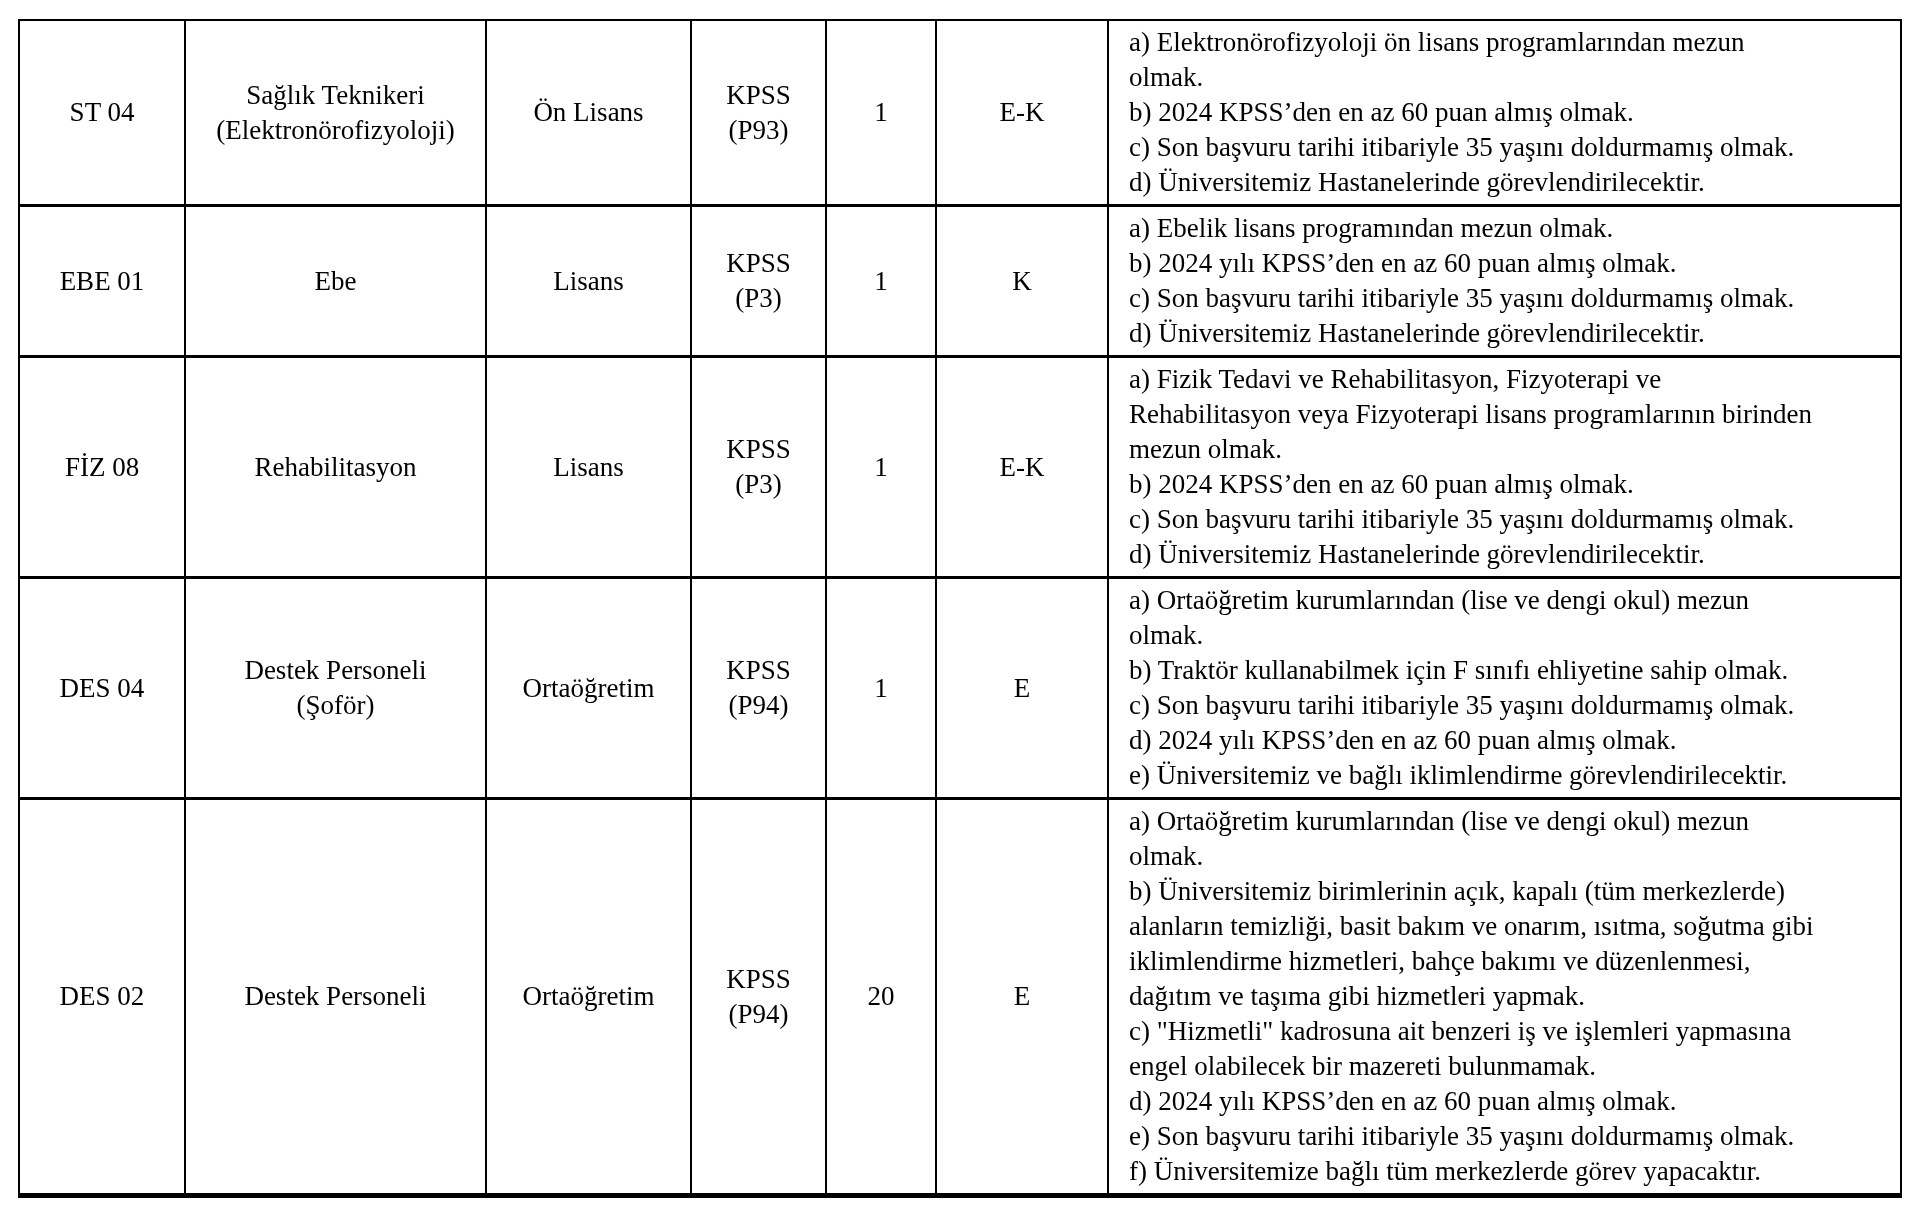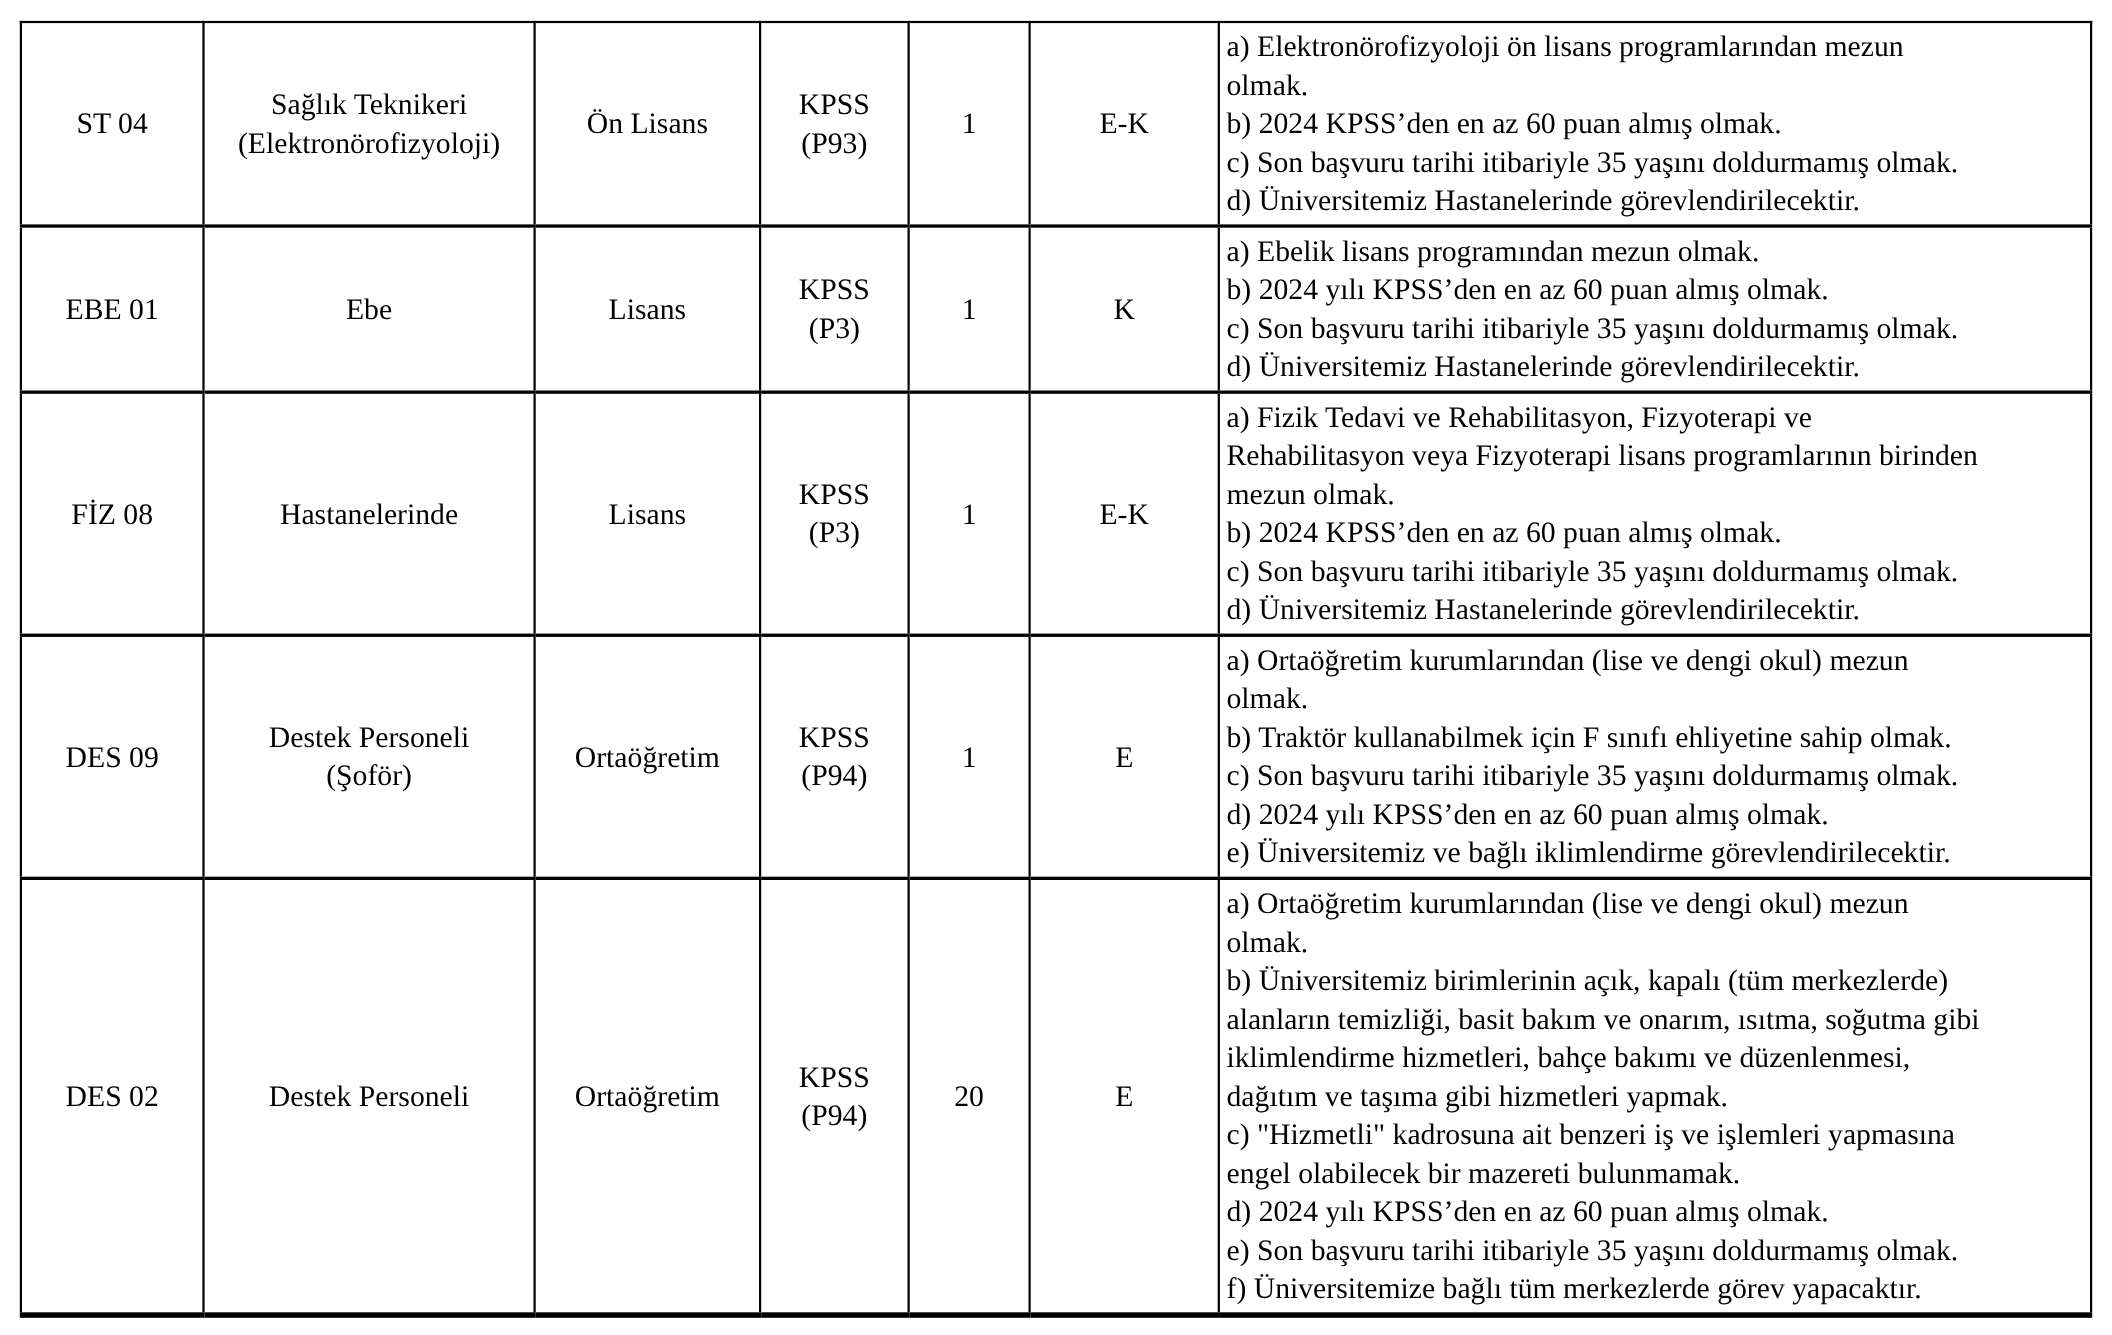--- a/index.html
+++ b/index.html
@@ -23,21 +23,21 @@
     width: 1882px;
     border-collapse: collapse;
     table-layout: fixed;
     font-size: 27px;
     line-height: 35px;
     color: #000000;
   }
   table.kpss-table td {
     border: 2px solid #000000;
     vertical-align: middle;
-    padding: 4px 6px;
+    padding: 4px 20px;
     overflow: hidden;
   }
   table.kpss-table tr + tr td {
     border-top-width: 3px;
     font-family: Liberation Serif, serif;
   }
   table.kpss-table tr:last-child td {
     border-bottom-width: 5px;
   }
   td.cell-center {
@@ -97,38 +97,38 @@
         <td class="cell-req">
           <div class="req-line">a) Ebelik lisans programından mezun olmak.</div>
           <div class="req-line">b) 2024 yılı KPSS’den en az 60 puan almış olmak.</div>
           <div class="req-line">c) Son başvuru tarihi itibariyle 35 yaşını doldurmamış olmak.</div>
           <div class="req-line">d) Üniversitemiz Hastanelerinde görevlendirilecektir.</div>
         </td>
       </tr>
 
       <tr>
         <td class="cell-center">FİZ 08</td>
-        <td class="cell-center">Hastanelerinde</td>
+        <td class="cell-center">Rehabilitasyon</td>
         <td class="cell-center">Lisans</td>
         <td class="cell-center">KPSS
 (P3)</td>
         <td class="cell-center">1</td>
         <td class="cell-center">E-K</td>
         <td class="cell-req">
           <div class="req-line">a) Fizik Tedavi ve Rehabilitasyon, Fizyoterapi ve
 Rehabilitasyon veya Fizyoterapi lisans programlarının birinden
 mezun olmak.</div>
           <div class="req-line">b) 2024 KPSS’den en az 60 puan almış olmak.</div>
           <div class="req-line">c) Son başvuru tarihi itibariyle 35 yaşını doldurmamış olmak.</div>
           <div class="req-line">d) Üniversitemiz Hastanelerinde görevlendirilecektir.</div>
         </td>
       </tr>
 
       <tr>
-        <td class="cell-center">DES 09</td>
+        <td class="cell-center">DES 04</td>
         <td class="cell-center">Destek Personeli
 (Şoför)</td>
         <td class="cell-center">Ortaöğretim</td>
         <td class="cell-center">KPSS
 (P94)</td>
         <td class="cell-center">1</td>
         <td class="cell-center">E</td>
         <td class="cell-req">
           <div class="req-line">a) Ortaöğretim kurumlarından (lise ve dengi okul) mezun
 olmak.</div>

